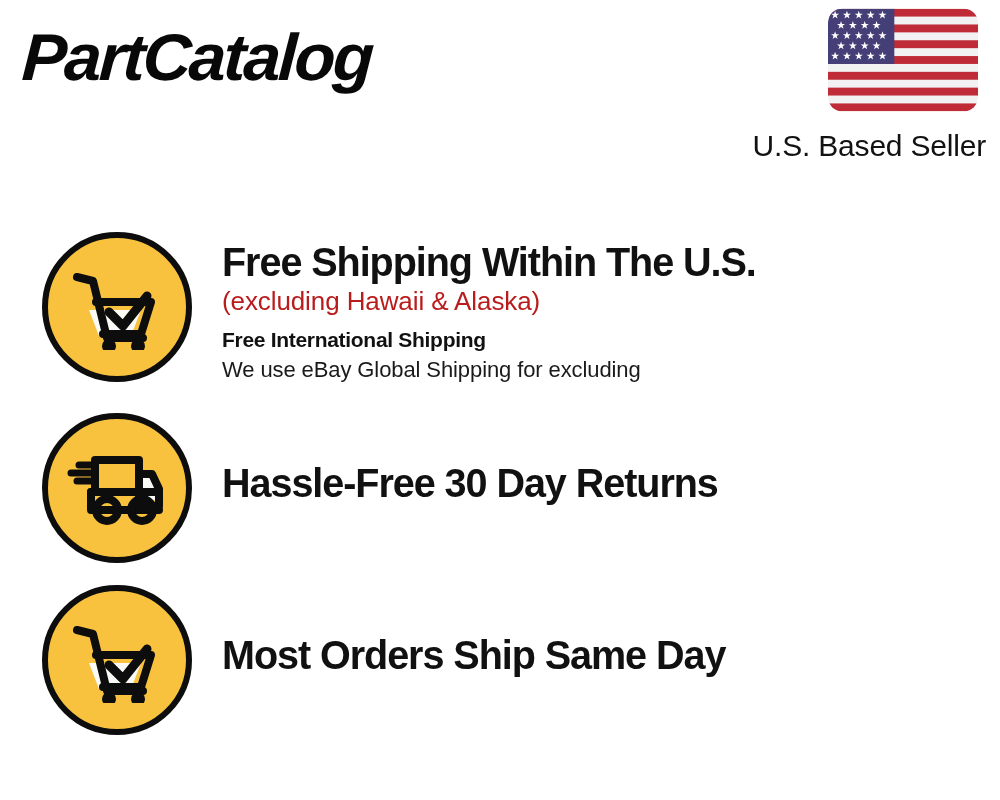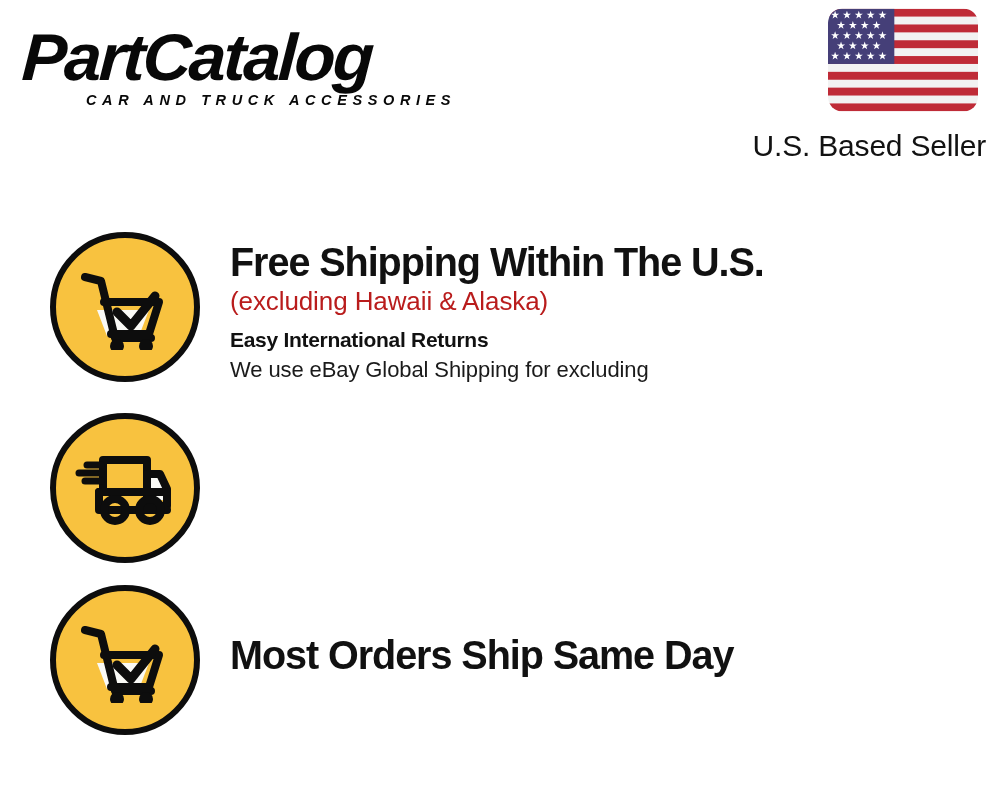--- a/index.html
+++ b/index.html
@@ -90,21 +90,21 @@
 
   
   #features {
     position: absolute;
     top: 232px;
     left: 0;
     width: 1000px;
   }
   .feature-row {
     position: absolute;
-    left: 8px;
+    left: 0;
     width: 852px;
     display: flex;
     align-items: flex-start;
   }
   #feature-row-0 { top: 0px; }
   #feature-row-1 { top: 181px; }
   #feature-row-2 { top: 353px; }
 
   .feature-badge {
     position: relative;
@@ -176,21 +176,20 @@
     padding-top: 46px;
   }
 </style>
 </head>
 <body>
 
 <div id="header">
 
   <div id="brand-logo">
     <span id="brand-wordmark">PartCatalog</span>
-    <span id="brand-tagline">CAR AND TRUCK ACCESSORIES</span>
   </div>
 
   <div id="us-seller-block">
     <span id="us-flag">
       <svg viewBox="0 0 190 130" width="150" height="104" aria-hidden="true">
         <defs>
           <clipPath id="flagRound">
             <rect x="0" y="0" width="190" height="130" rx="18" ry="18"></rect>
           </clipPath>
           <g id="starShape">
@@ -249,40 +248,43 @@
         <path d="M8 13 L24 17 L38 74 L74 74" fill="none" stroke="#0d0d0d" stroke-width="8" stroke-linecap="round" stroke-linejoin="round"></path>
         <path d="M27 38 L82 38 L72 70 L34 70" fill="none" stroke="#0d0d0d" stroke-width="8" stroke-linecap="round" stroke-linejoin="round"></path>
         <path d="M40 48 L54 62 L78 32" fill="none" stroke="#0d0d0d" stroke-width="9" stroke-linecap="round" stroke-linejoin="round"></path>
         <circle cx="40" cy="82" r="7" fill="#0d0d0d"></circle>
         <circle cx="69" cy="82" r="7" fill="#0d0d0d"></circle>
       </svg>
     </div>
     <div class="feature-text">
       <span class="feature-title">Free Shipping Within The U.S.</span>
       <span class="feature-sub">(excluding Hawaii &amp; Alaska)</span>
-      <span class="feature-sub-strong">Easy International Returns</span>
+      <span class="feature-sub-strong">Free International Shipping</span>
       <span class="feature-sub-note">We use eBay Global Shipping for excluding</span>
     </div>
   </div>
 
   <div class="feature-row" id="feature-row-1">
     <div class="feature-badge">
       <svg width="100" height="80" viewBox="0 0 100 80" aria-hidden="true">
         <path d="M73 26 L84 26 L90 40 L90 52 L73 52 Z" fill="#FAFAF6"></path>
         <path d="M28 12 L72 12 L72 44 L28 44 Z" fill="none" stroke="#0d0d0d" stroke-width="8" stroke-linejoin="round"></path>
         <path d="M72 26 L85 26 L92 41 L92 58 L72 58 Z" fill="none" stroke="#0d0d0d" stroke-width="8" stroke-linejoin="round"></path>
         <path d="M24 44 L92 44" stroke="#0d0d0d" stroke-width="8" stroke-linecap="round"></path>
         <path d="M24 44 L24 62 L92 62" fill="none" stroke="#0d0d0d" stroke-width="8" stroke-linecap="round" stroke-linejoin="round"></path>
         <circle cx="40" cy="62" r="11" fill="none" stroke="#0d0d0d" stroke-width="8"></circle>
         <circle cx="75" cy="62" r="11" fill="none" stroke="#0d0d0d" stroke-width="8"></circle>
         <path d="M12 17 L26 17" stroke="#0d0d0d" stroke-width="7" stroke-linecap="round"></path>
         <path d="M4 25 L26 25" stroke="#0d0d0d" stroke-width="7" stroke-linecap="round"></path>
         <path d="M10 33 L26 33" stroke="#0d0d0d" stroke-width="7" stroke-linecap="round"></path>
       </svg>
     </div>
+    <div class="feature-text row-title-centered">
+      <span class="feature-title">Hassle-Free 30 Day Returns</span>
+    </div>
   </div>
 
   <div class="feature-row" id="feature-row-2">
     <div class="feature-badge">
       <svg width="96" height="86" viewBox="0 0 96 86" aria-hidden="true">
         <path d="M20 46 L72 46 L62 72 L30 72 Z" fill="#FAFAF6"></path>
         <path d="M8 13 L24 17 L38 74 L74 74" fill="none" stroke="#0d0d0d" stroke-width="8" stroke-linecap="round" stroke-linejoin="round"></path>
         <path d="M27 38 L82 38 L72 70 L34 70" fill="none" stroke="#0d0d0d" stroke-width="8" stroke-linecap="round" stroke-linejoin="round"></path>
         <path d="M40 48 L54 62 L78 32" fill="none" stroke="#0d0d0d" stroke-width="9" stroke-linecap="round" stroke-linejoin="round"></path>
         <circle cx="40" cy="82" r="7" fill="#0d0d0d"></circle>

